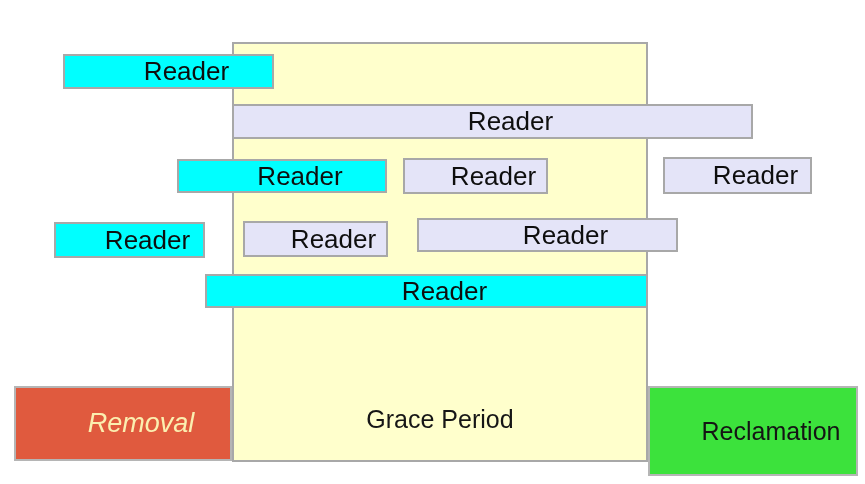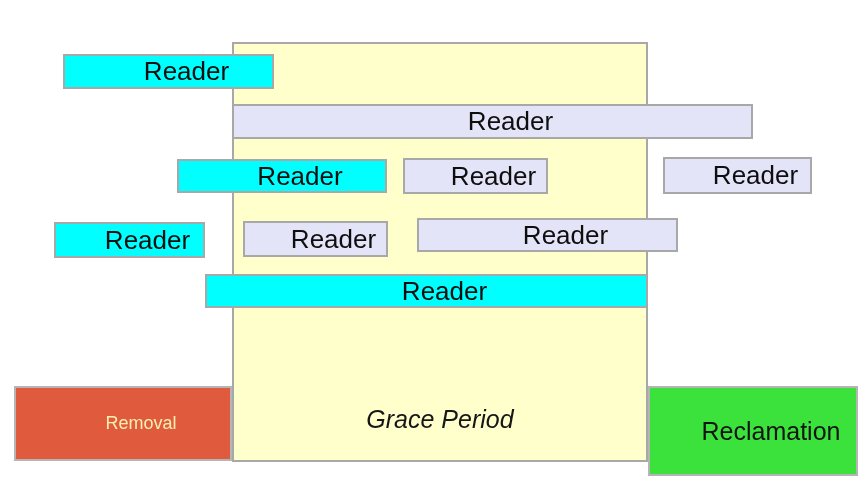--- a/index.html
+++ b/index.html
@@ -24,21 +24,20 @@
     justify-content: center;
     padding-left: 36px;
   }
   .grace {
     left: 232px;
     top: 42px;
     width: 416px;
     height: 420px;
     background: var(--yellow, #ffffcc);
     z-index: 1;
-    font-style: italic;
   }
   .grace-label {
     position: absolute;
     left: 0;
     right: 0;
     bottom: 26px;
     text-align: center;
     font-size: 25px;
     color: #161616;
   }
@@ -50,23 +49,24 @@
   }
   .reader.cyan { background: var(--cyan, #00ffff); }
   .reader.lavender { background: var(--lavender, #e4e4f8); }
   .removal {
     left: 14px;
     top: 386px;
     width: 218px;
     height: 75px;
     background: var(--orange, #e05a3e);
     color: var(--removal-text, #fbefb0);
-    font-size: 18px;
+    font-size: 27px;
     z-index: 2;
     border-color: #b5b5b5;
+    font-style: italic;
   }
   .reclamation {
     left: 648px;
     top: 386px;
     width: 210px;
     height: 90px;
     background: var(--green, #3ce23c);
     color: #141414;
     font-size: 25px;
     z-index: 2;

